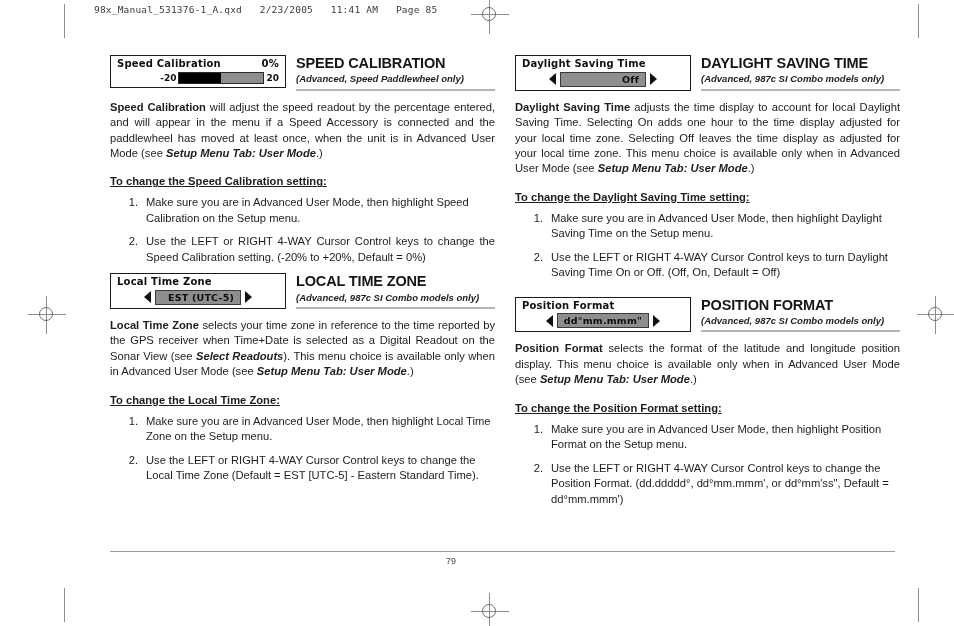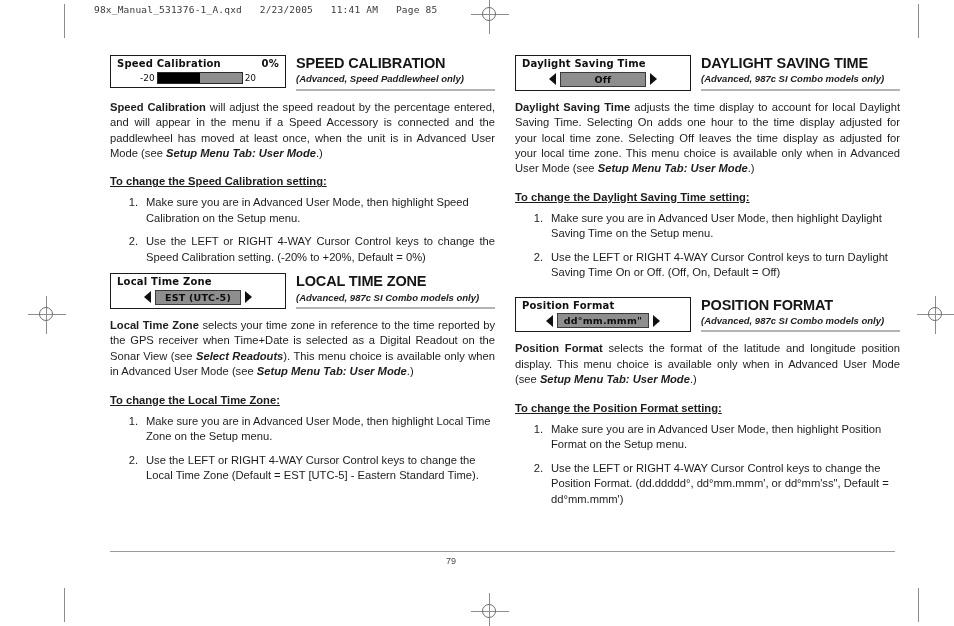--- a/index.html
+++ b/index.html
@@ -138,25 +138,25 @@
   }
   .lcd-value-right {
     font-size: 10px;
     font-weight: bold;
   }
 
   
   .lcd-slider {
     display: flex;
     align-items: center;
-    justify-content: center;
+    justify-content: flex-end;
     gap: 2px;
     padding: 1px 6px 0 6px;
     font-size: 9px;
-    font-weight: normal;
+    font-weight: bold;
     color: #101010;
   }
   .slider-track {
     width: 86px;
     height: 12px;
     background: #8e8e8e;
     border: 1px solid #2a2a2a;
     box-sizing: border-box;
     position: relative;
   }
@@ -179,21 +179,21 @@
     border-top: 6px solid transparent;
     border-bottom: 6px solid transparent;
   }
   .arrow-left  { border-right: 7px solid #101010; }
   .arrow-right { border-left: 7px solid #101010; }
   .spin-value {
     background: #8e8e8e;
     border: 1px solid #3a3a3a;
     box-sizing: border-box;
     min-width: 86px;
-    text-align: center;
+    text-align: right;
     font-size: 9.5px;
     font-weight: bold;
     color: #0d0d0d;
     padding: 0 6px;
     line-height: 13px;
     letter-spacing: 0.2px;
   }
 
   
   .para {

